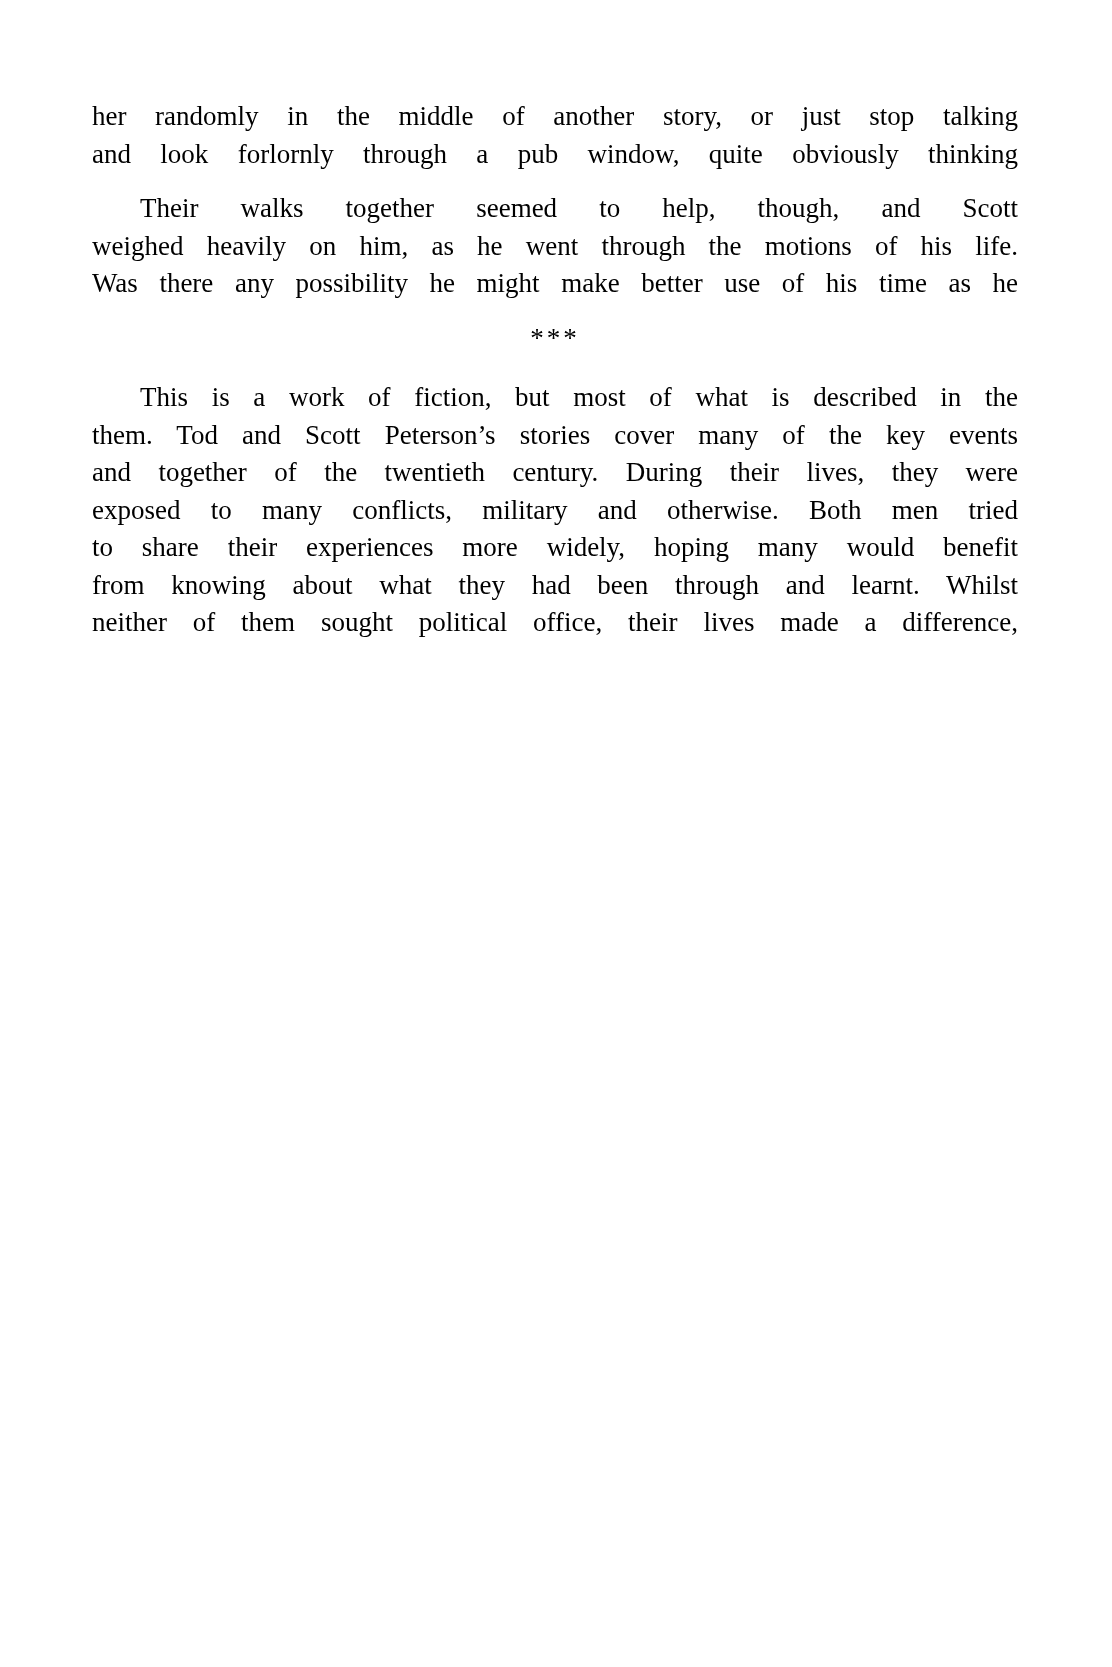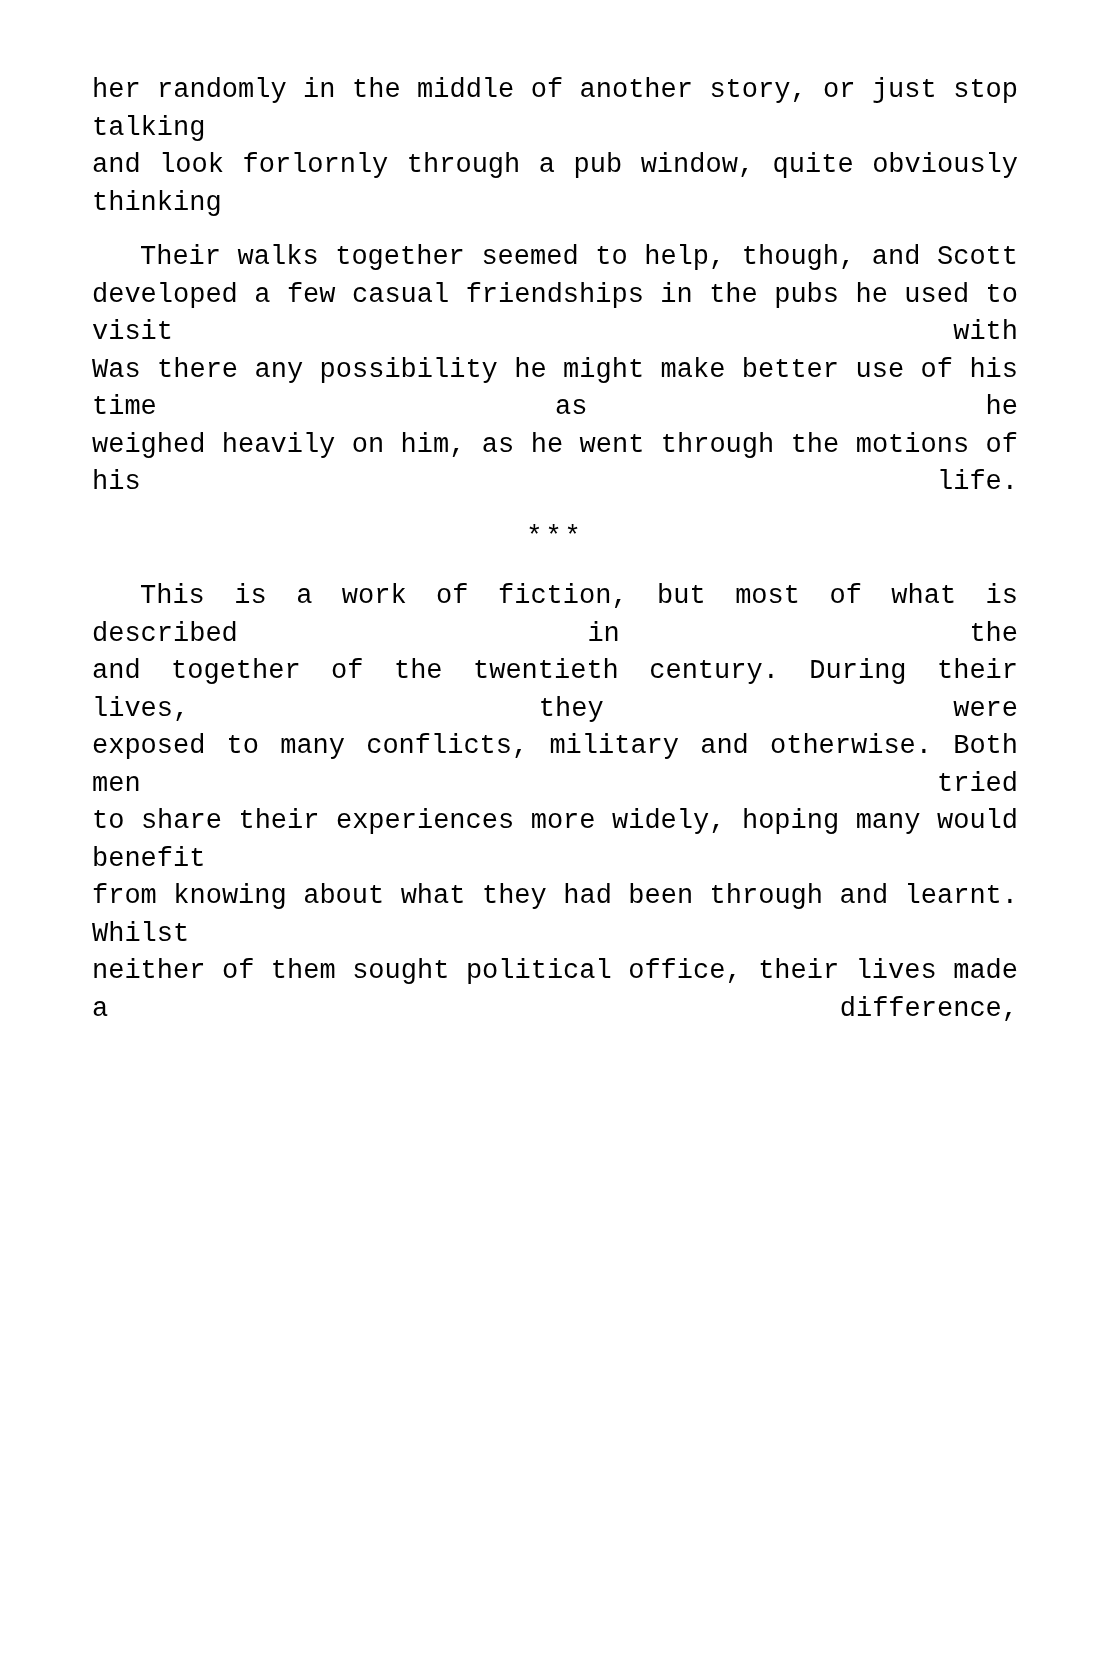--- a/index.html
+++ b/index.html
@@ -12,23 +12,23 @@
     position: relative;
     width: 1112px;
     height: 1667px;
     background: #ffffff;
     overflow: hidden;
   }
 
   .text-column {
     position: absolute;
     left: 92px;
-    top: 72px;
+    top: 98px;
     width: 926px;
-    font-family: Liberation Mono, monospace;
+    font-family: Liberation Serif, serif;
     font-size: 27px;
     line-height: 37.5px;
     color: #000000;
     -webkit-font-smoothing: antialiased;
   }
 
   .para {
     margin: 0 0 17px 0;
   }
 
@@ -61,27 +61,27 @@
 <body>
 
 <main class="book-page">
   <div class="text-column">
       <p class="para">
         <span class="line">her randomly in the middle of another story, or just stop talking</span>
         <span class="line">and look forlornly through a pub window, quite obviously thinking</span>
       </p>
       <p class="para">
         <span class="line first-indent">Their walks together seemed to help, though, and Scott</span>
-        <span class="line">developed a few casual friendships in the pubs he used to visit with</span>
+        <span class="line">weighed heavily on him, as he went through the motions of his life.</span>
         <span class="line">Was there any possibility he might make better use of his time as he</span>
-        <span class="line">weighed heavily on him, as he went through the motions of his life.</span>
       </p>
       <div class="separator">***</div>
       <p class="para">
         <span class="line first-indent">This is a work of fiction, but most of what is described in the</span>
+        <span class="line">them. Tod and Scott Peterson’s stories cover many of the key events</span>
         <span class="line">and together of the twentieth century. During their lives, they were</span>
         <span class="line">exposed to many conflicts, military and otherwise. Both men tried</span>
         <span class="line">to share their experiences more widely, hoping many would benefit</span>
         <span class="line">from knowing about what they had been through and learnt. Whilst</span>
         <span class="line">neither of them sought political office, their lives made a difference,</span>
       </p>
     </div>
 </main>
 
 </body></html>

